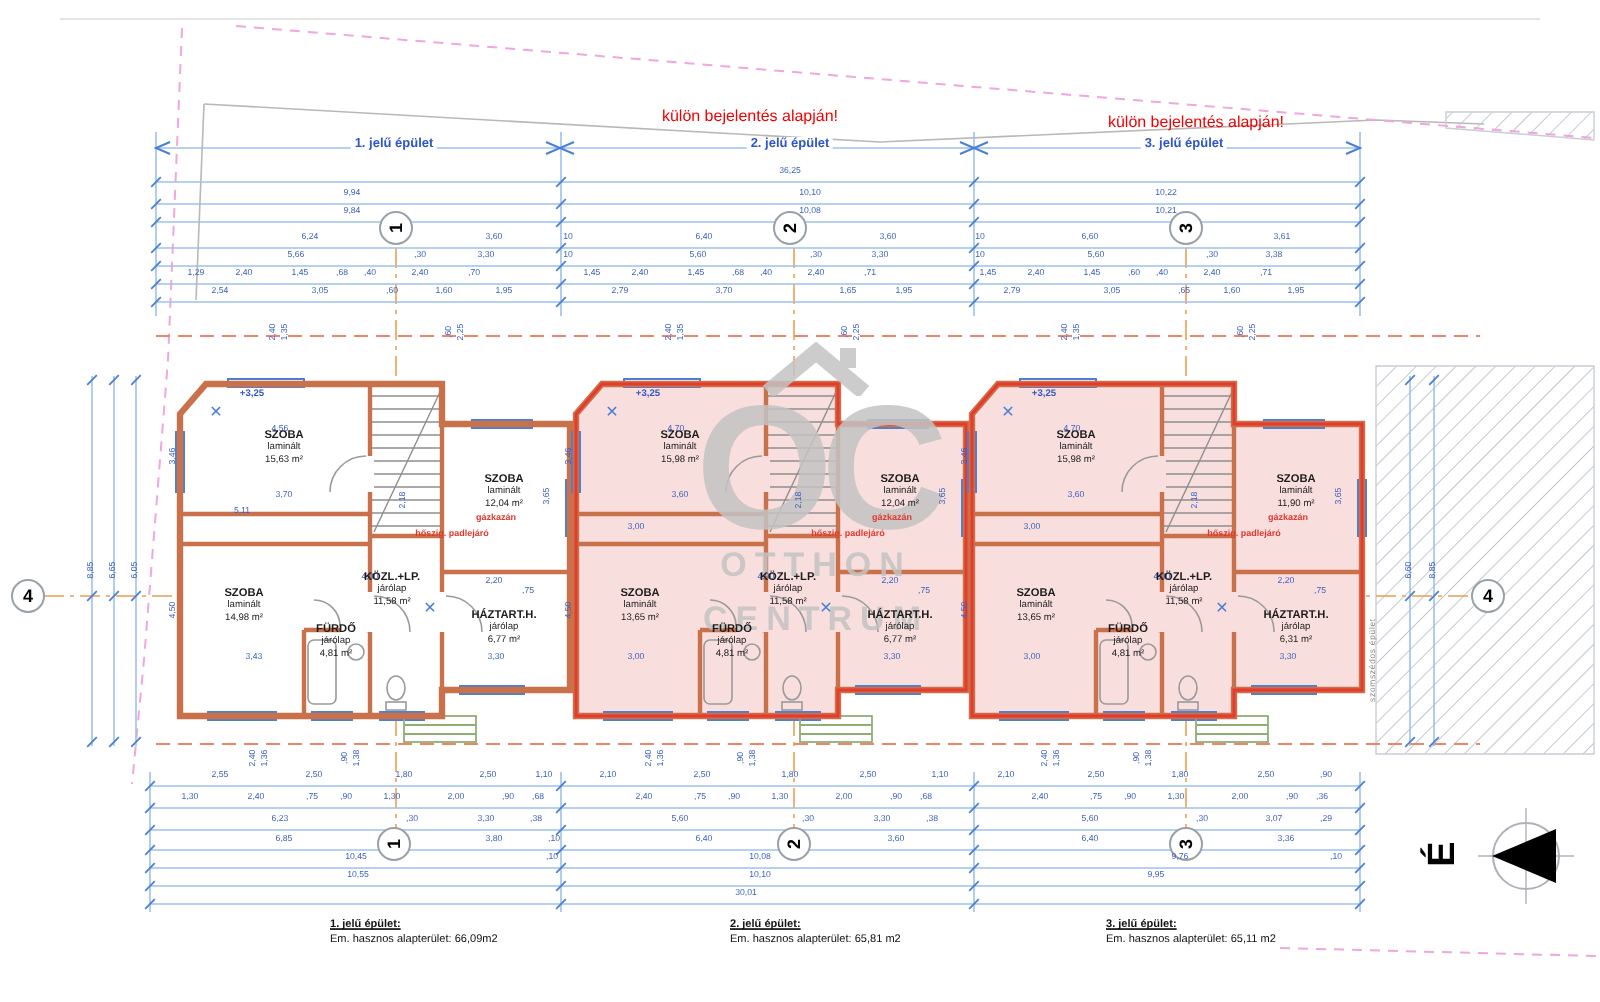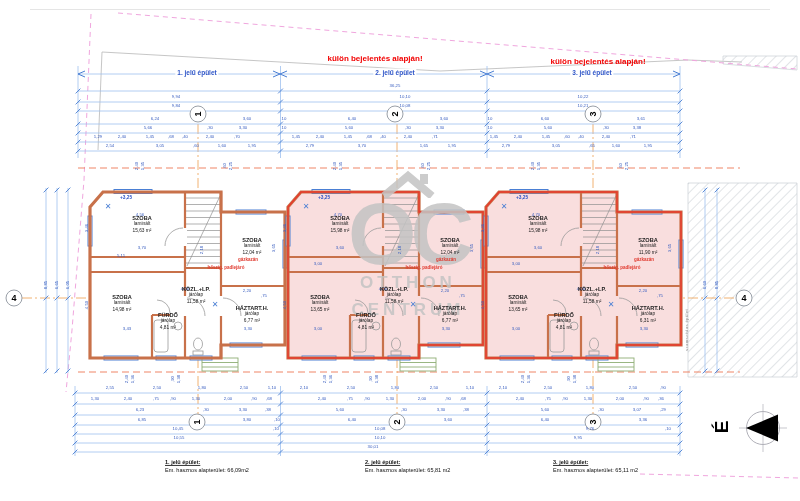--- a/index.html
+++ b/index.html
@@ -11,21 +11,21 @@
   .dim{font-size:6px;color:#3a5fc0;transform:translate(-50%,-50%) scale(.72);}
   .dim.rot{transform:translate(-50%,-50%) rotate(-90deg) scale(.72);}
   .room{position:absolute;width:86px;text-align:center;color:#1c1c1c;
         transform:translate(-50%,0) scale(.8);transform-origin:top center;line-height:1.3;}
   .room .rn{font-size:7px;font-weight:bold;display:block;}
   .room .rf,.room .ra{font-size:6px;display:block;}
   .note{font-size:6px;color:#e03a2f;transform:translate(-50%,-50%) scale(.75);font-weight:bold;}
   .level{font-size:6px;color:#2f56c8;font-weight:bold;transform:translate(-50%,-50%) scale(.8);}
   .xmark{font-size:8px;color:#4a7fd4;transform:translate(-50%,-50%);}
   .bldg{font-size:6.5px;font-weight:bold;color:#2f56c8;transform:translate(-50%,-50%);background:#fff;padding:0 2px;}
-  .permit{font-size:8px;font-weight:bold;color:#f20000;transform:translate(-50%,-50%);}
+  .permit{font-size:8px;font-weight:normal;color:#f20000;transform:translate(-50%,-50%);}
   .vnote{font-size:6px;color:#8a8a8a;transform:translate(-50%,-50%) rotate(-90deg) scale(.7);letter-spacing:.5px;}
   .fblk{position:absolute;font-size:6.5px;color:#111;transform:scale(.85);transform-origin:top left;line-height:1.35;}
   .fblk .ft{font-weight:bold;text-decoration:underline;display:block;}
   .fblk .fl{display:block;}
   .wm{position:absolute;left:316px;top:170px;width:184px;text-align:center;
       color:#c4c4c4;opacity:.85;z-index:5;pointer-events:none;}
   .wm-oc{font-size:88px;font-weight:bold;letter-spacing:-6px;line-height:.82;display:block;}
   .wm-t{font-size:17px;font-weight:bold;letter-spacing:4px;display:block;line-height:1.55;}
   .north-label{position:absolute;font-size:19px;font-weight:bold;color:#000;
       transform:translate(-50%,-50%) rotate(-90deg);}

